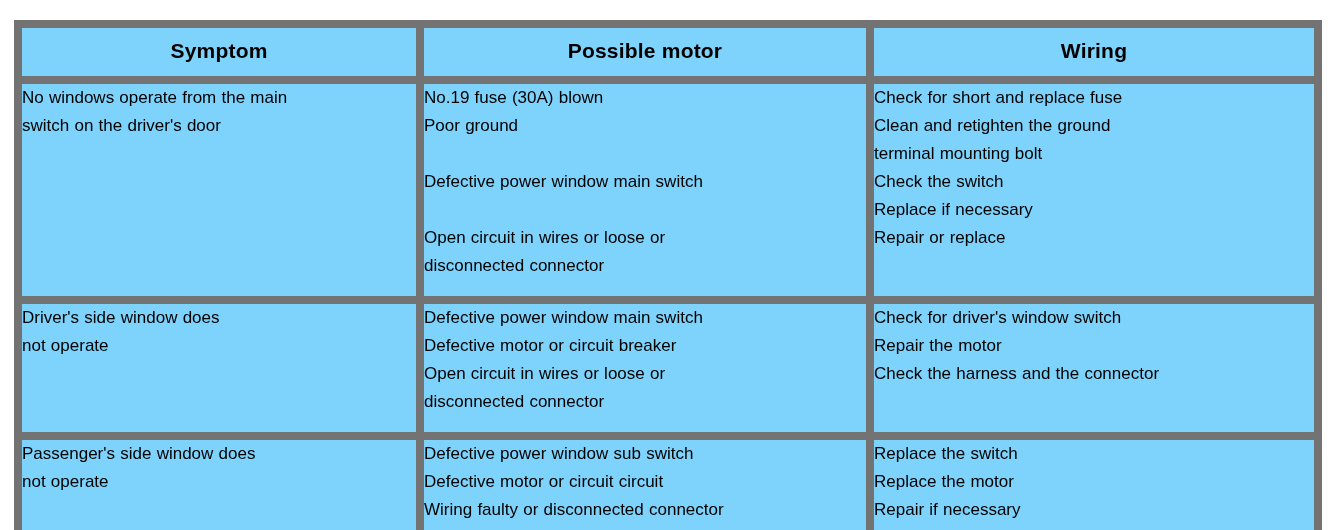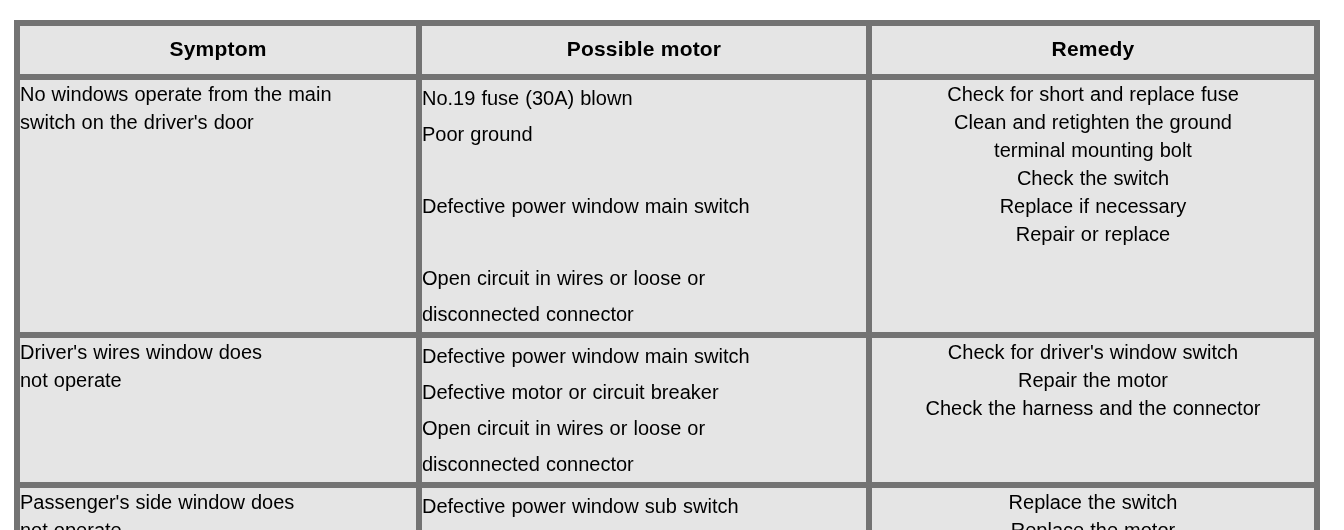--- a/index.html
+++ b/index.html
@@ -33,74 +33,74 @@
     table-layout: fixed;
     background: #ffffff;
   }
 
   .troubleshoot-table col.col-symptom { width: 402px; }
   .troubleshoot-table col.col-cause   { width: 450px; }
   .troubleshoot-table col.col-remedy  { width: 448px; }
 
   .troubleshoot-table th,
   .troubleshoot-table td {
-    border: 6px solid #737373;
+    border: 8px solid #737373;
     vertical-align: top;
     padding: 0;
-    background: #e5e5e5;
+    background: #7dd3fc;
   }
 
   
   .head-row th {
     height: 42px;
     text-align: center;
     vertical-align: middle;
     font-size: 21px;
     font-weight: bold;
     letter-spacing: .2px;
     padding: 2px 6px 4px 6px;
   }
 
   
   .cell {
     padding: 9px 10px 10px 12px;
   }
   .cell-text {
-    font-size: 20px;
+    font-size: 17px;
     line-height: 28px;
     white-space: pre-line;   
     word-spacing: .5px;
   }
 
   
   .row-1 td { height: 212px; }
   .row-2 td { height: 128px; }
   .row-3 td { height: 98px; }
 
   
-  .cause-cell .cell-text { line-height: 36px; }
-  .remedy-cell .cell-text { line-height: 28px; text-align: center; }
+  .cause-cell .cell-text { line-height: 28px; }
+  .remedy-cell .cell-text { line-height: 28px; }
 </style>
 </head>
 <body>
 
 <div class="page">
 
   <table class="troubleshoot-table">
     <colgroup>
       <col class="col-symptom">
       <col class="col-cause">
       <col class="col-remedy">
     </colgroup>
 
     <thead>
       <tr class="head-row">
         <th>Symptom</th>
         <th>Possible motor</th>
-        <th>Remedy</th>
+        <th>Wiring</th>
       </tr>
     </thead>
 
     <tbody>
       <tr class="row-1">
         <td class="cell symptom-cell">
           <div class="cell-text">No windows operate from the main
 switch on the driver's door</div>
         </td>
         <td class="cell cause-cell">
@@ -117,21 +117,21 @@
 Clean and retighten the ground
 terminal mounting bolt
 Check the switch
 Replace if necessary
 Repair or replace</div>
         </td>
       </tr>
 
       <tr class="row-2">
         <td class="cell symptom-cell">
-          <div class="cell-text">Driver's wires window does
+          <div class="cell-text">Driver's side window does
 not operate</div>
         </td>
         <td class="cell cause-cell">
           <div class="cell-text">Defective power window main switch
 Defective motor or circuit breaker
 Open circuit in wires or loose or
 disconnected connector</div>
         </td>
         <td class="cell remedy-cell">
           <div class="cell-text">Check for driver's window switch

